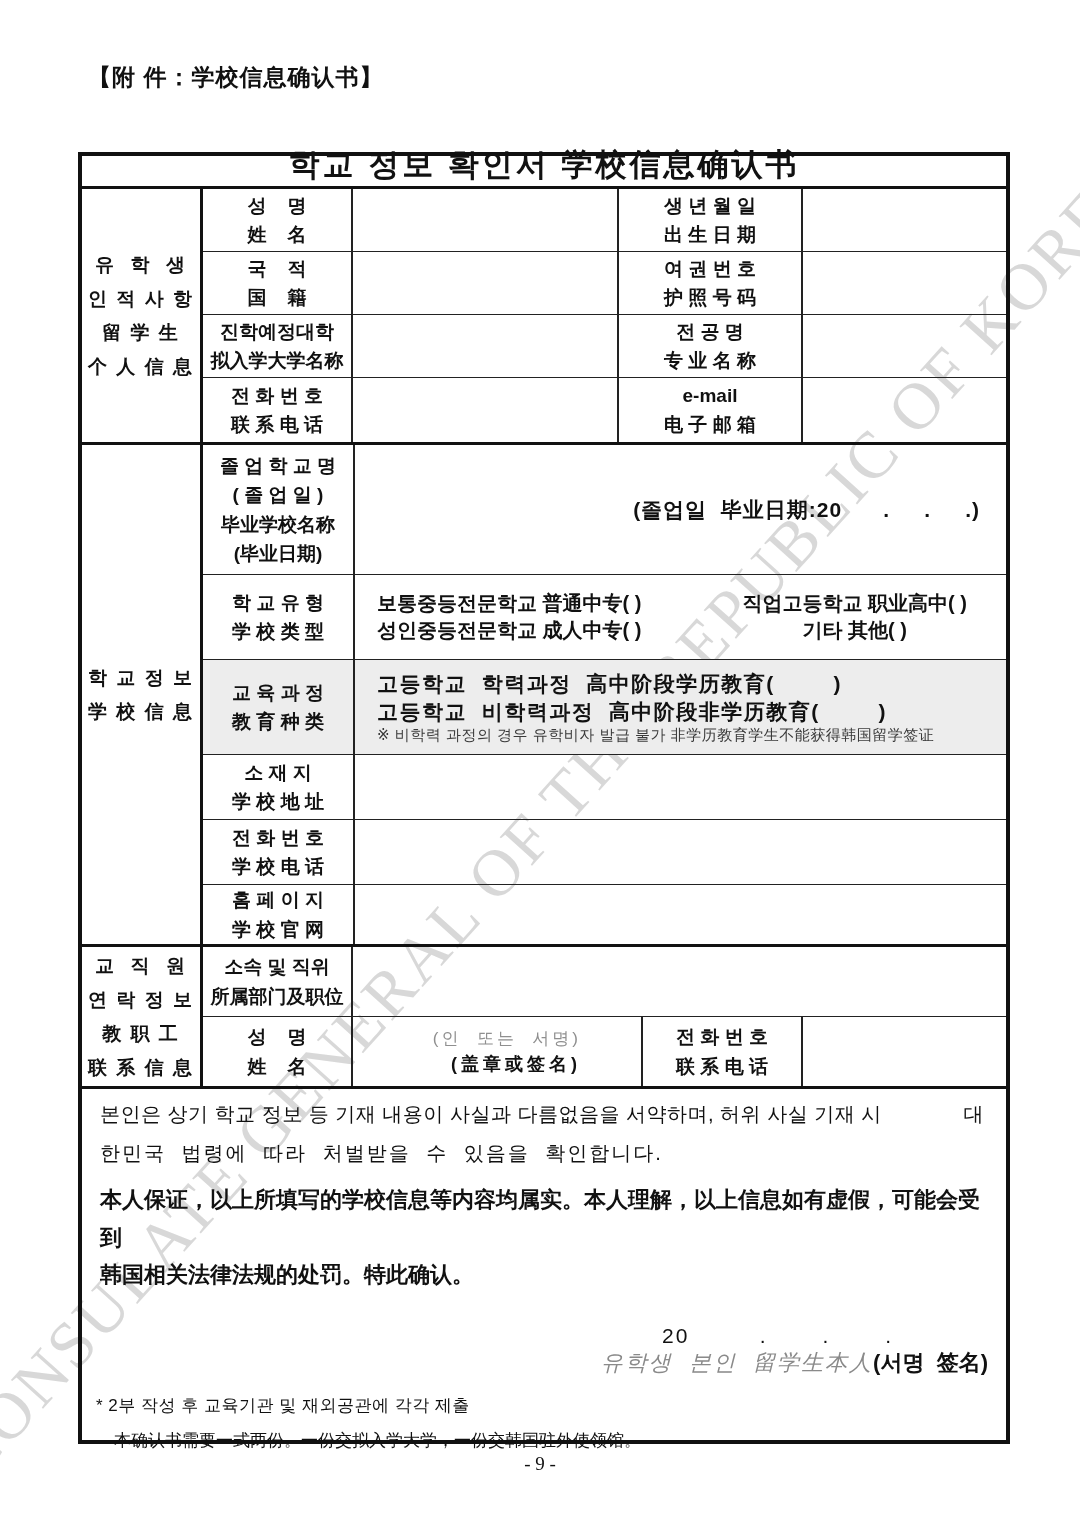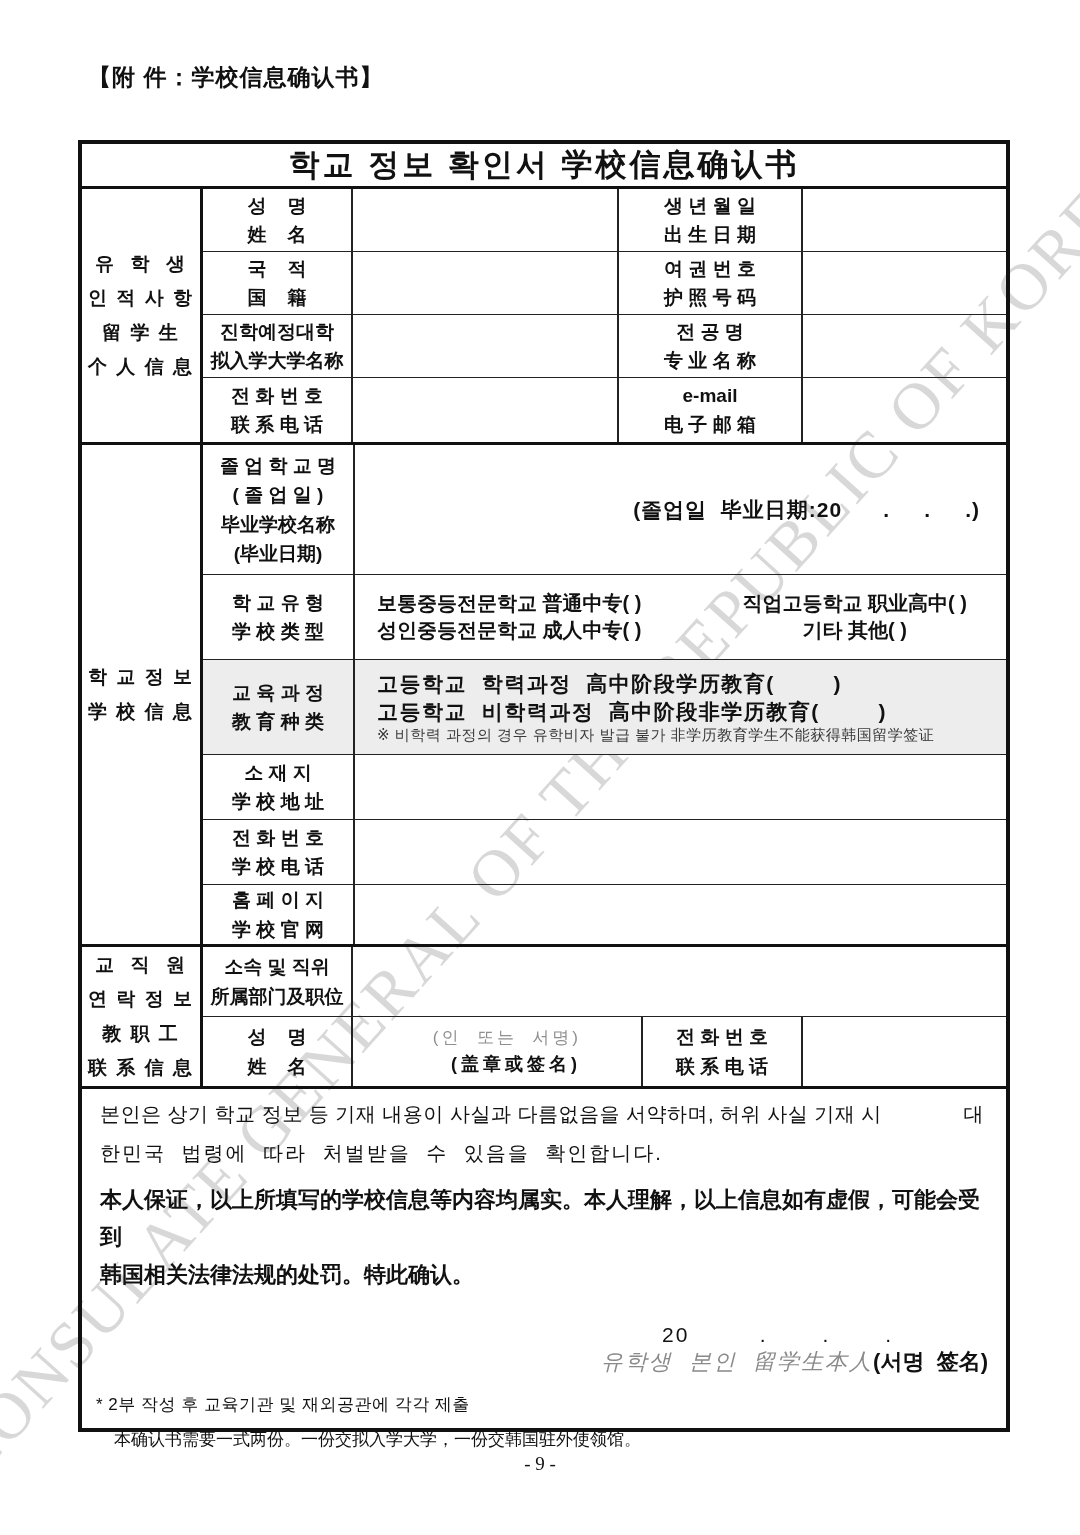--- a/index.html
+++ b/index.html
@@ -14,22 +14,22 @@
     transform:translate(-50%,-50%) rotate(-48deg);
     font-family:"Liberation Serif","DejaVu Serif",serif;
     font-size:66px; letter-spacing:3px; white-space:nowrap;
     color:#b9b9b9; opacity:.55; z-index:0; pointer-events:none;
   }
   .attachment {
     position:absolute; left:88px; top:62px;
     font-size:23px; font-weight:bold; letter-spacing:1px; z-index:2;
   }
   .form {
-    position:absolute; left:78px; top:140px; width:932px; height:1292px;
-    border:4px solid #111; display:flex; flex-direction:column; z-index:1;
+    position:absolute; left:78px; top:152px; width:932px; height:1292px;
+    border:4px solid #111; display:flex; flex-direction:column; z-index:1;justify-content:center;
   }
   .title-row {
     height:71px; border-bottom:3px solid #111;
     display:flex; align-items:center; justify-content:center;
     font-size:31px; font-weight:bold; letter-spacing:3px;
   }
   .sec { display:grid; border-bottom:3px solid #111; }
   .s1 { grid-template-columns:121px 150px 266px 184px 1fr; grid-template-rows:63px 63px 63px 64px; }
   .s2 { grid-template-columns:121px 152px 1fr; grid-template-rows:130px 85px 95px 65px 65px 59px; }
   .s3 { grid-template-columns:121px 150px 290px 160px 1fr; grid-template-rows:70px 69px; }

